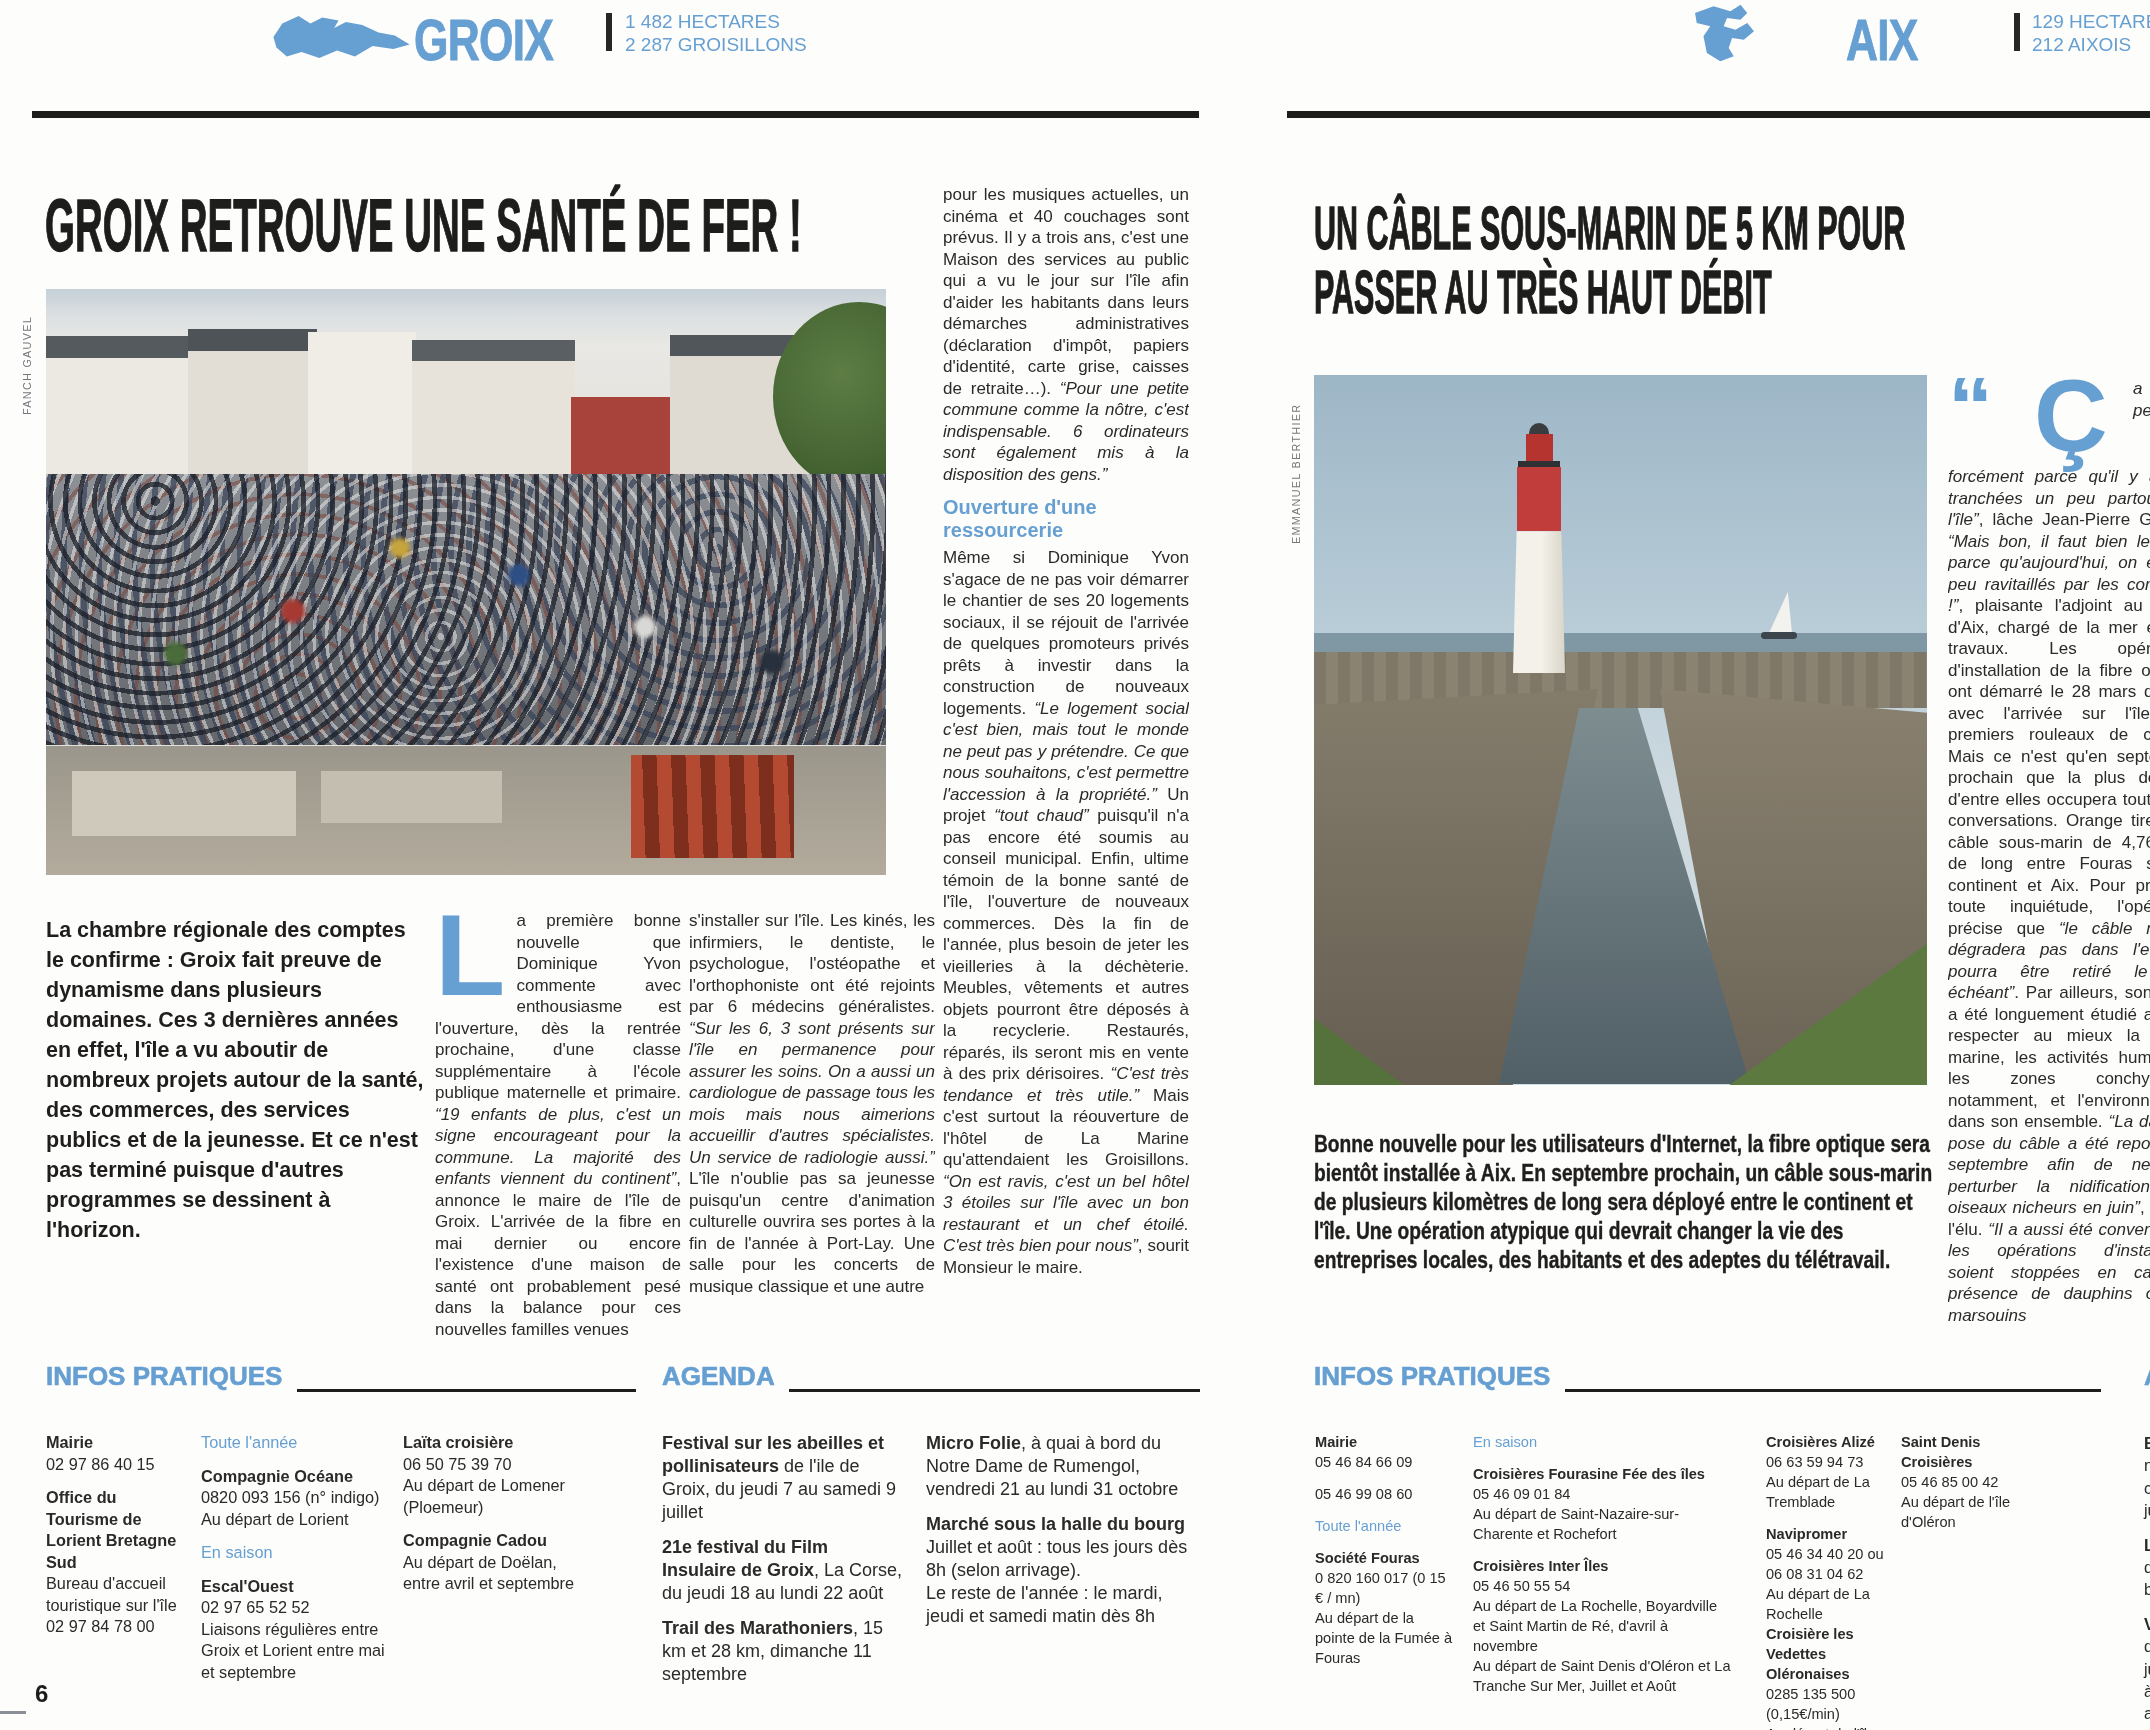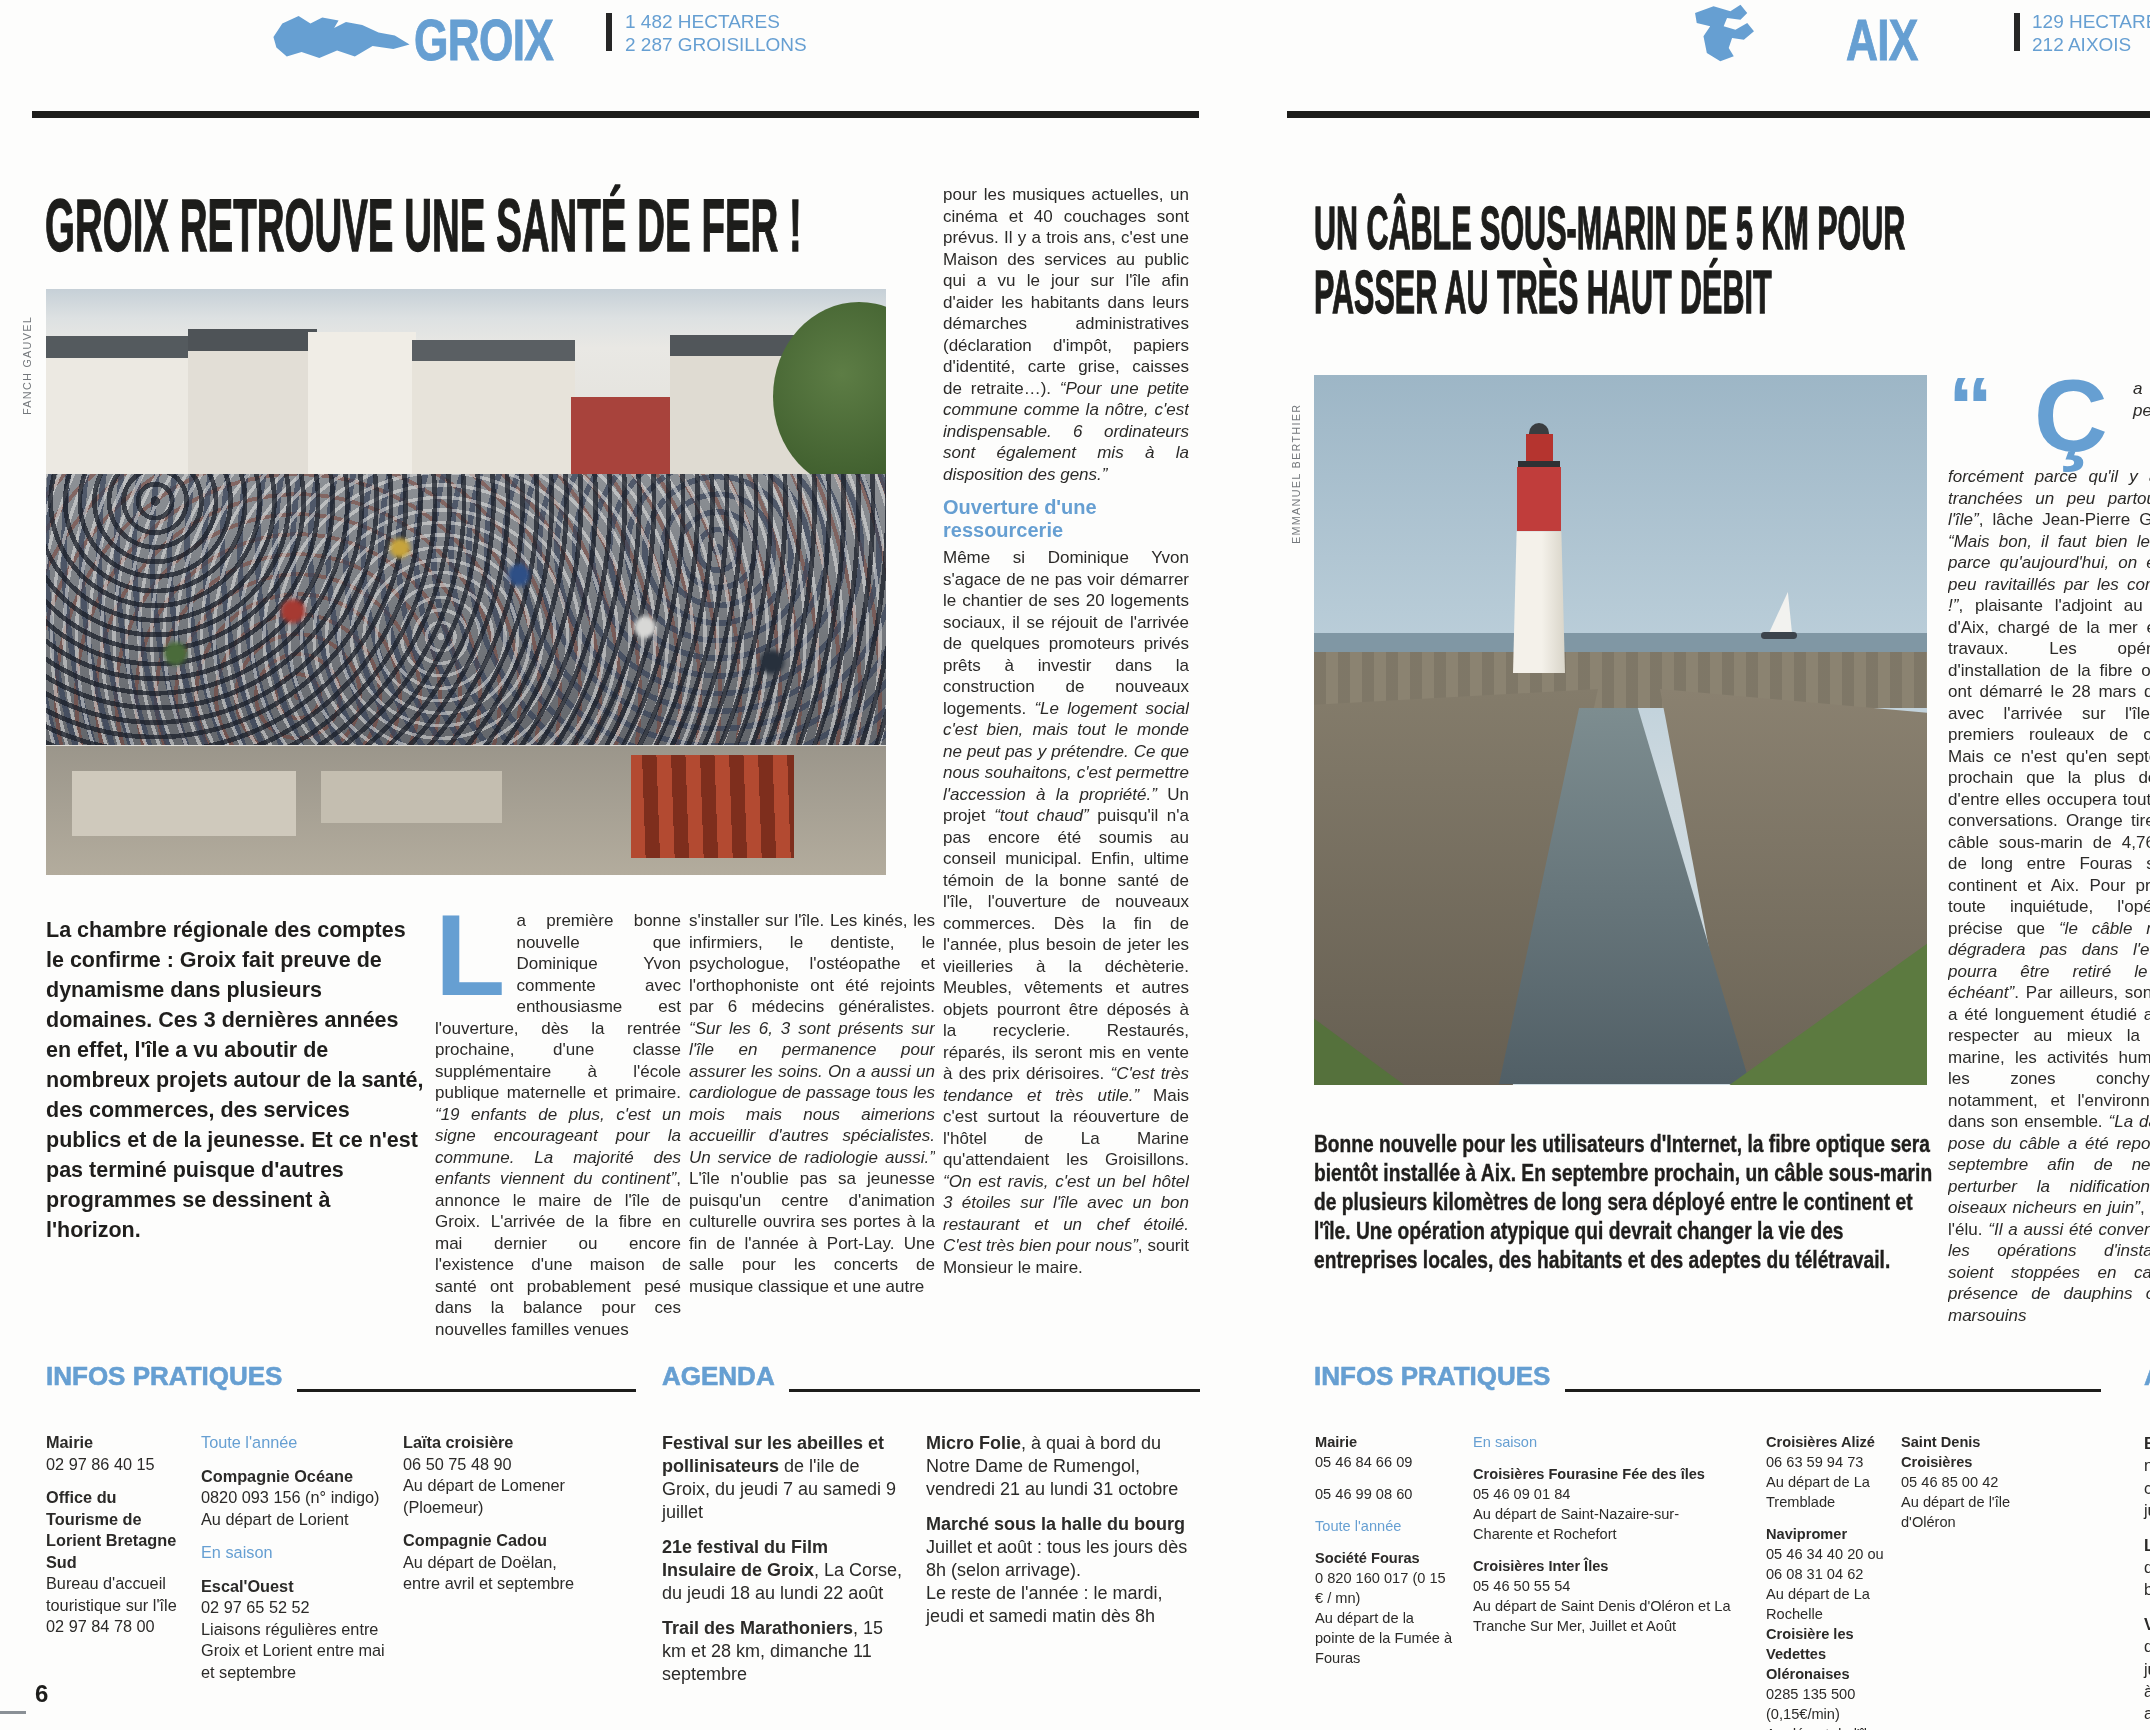--- a/index.html
+++ b/index.html
@@ -172,21 +172,21 @@
         <span class="r-p">Au départ de Lorient</span>
         <span class="r-gap"></span>
         <span class="r-lbl">En saison</span>
         <span class="r-gap"></span>
         <span class="r-b">Escal'Ouest</span>
         <span class="r-p">02 97 65 52 52</span>
         <span class="r-p">Liaisons régulières entre Groix et Lorient entre mai et septembre</span>
       </div>
     <div class="infos" style="left:403px;top:1432px;width:181px;">
         <span class="r-b">Laïta croisière</span>
-        <span class="r-p">06 50 75 48 90</span>
+        <span class="r-p">06 50 75 39 70</span>
         <span class="r-p">Au départ de Lomener (Ploemeur)</span>
         <span class="r-gap"></span>
         <span class="r-b">Compagnie Cadou</span>
         <span class="r-p">Au départ de Doëlan, entre avril et septembre</span>
       </div>
 
     <div class="sechead" style="left:662px;top:1361px;width:538px;">
       <span class="t">AGENDA</span>
       <span class="line"></span>
     </div>
@@ -261,20 +261,21 @@
       </div>
     <div class="infos-sm" style="left:1473px;top:1432px;width:258px;">
         <span class="r-lbl">En saison</span>
         <span class="r-gap"></span>
         <span class="r-b">Croisières Fourasine Fée des îles</span>
         <span class="r-p">05 46 09 01 84</span>
         <span class="r-p">Au départ de Saint-Nazaire-sur-Charente et Rochefort</span>
         <span class="r-gap"></span>
         <span class="r-b">Croisières Inter Îles</span>
         <span class="r-p">05 46 50 55 54</span>
+        <span class="r-p">Au départ de La Rochelle, Boyardville et Saint Martin de Ré, d'avril à novembre</span>
         <span class="r-p">Au départ de Saint Denis d'Oléron et La Tranche Sur Mer, Juillet et Août</span>
       </div>
     <div class="infos-sm" style="left:1766px;top:1432px;width:123px;">
         <span class="r-b">Croisières Alizé</span>
         <span class="r-p">06 63 59 94 73</span>
         <span class="r-p">Au départ de La Tremblade</span>
         <span class="r-gap"></span>
         <span class="r-b">Navipromer</span>
         <span class="r-p">05 46 34 40 20 ou</span>
         <span class="r-p">06 08 31 04 62</span>

